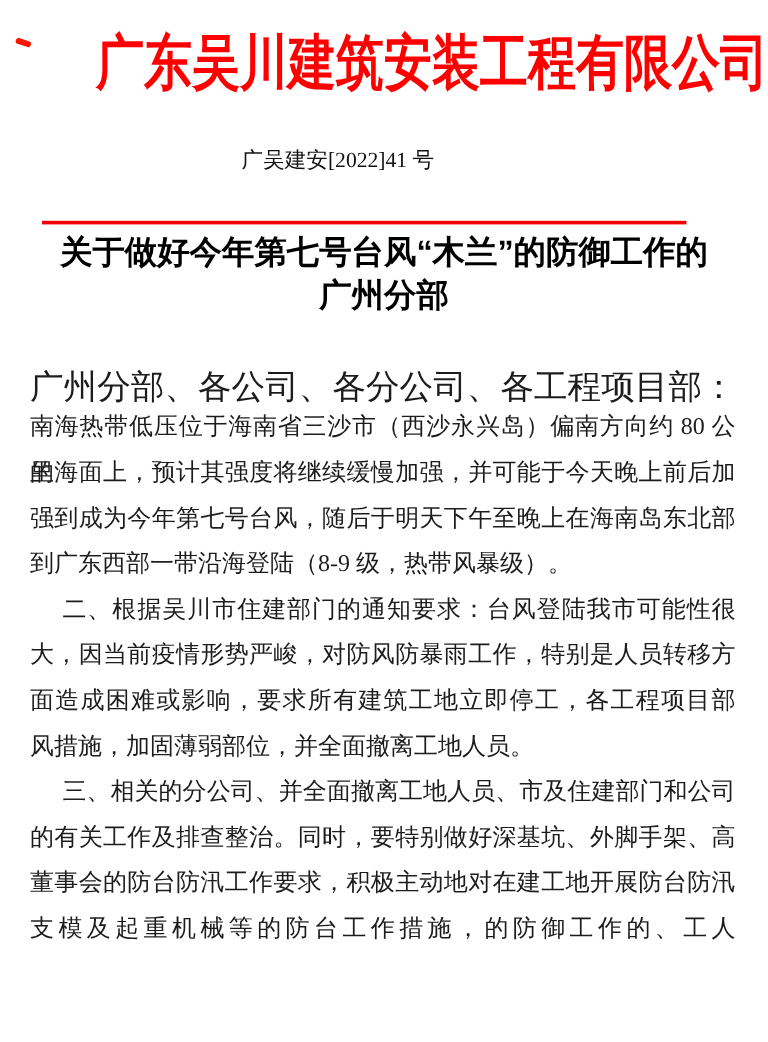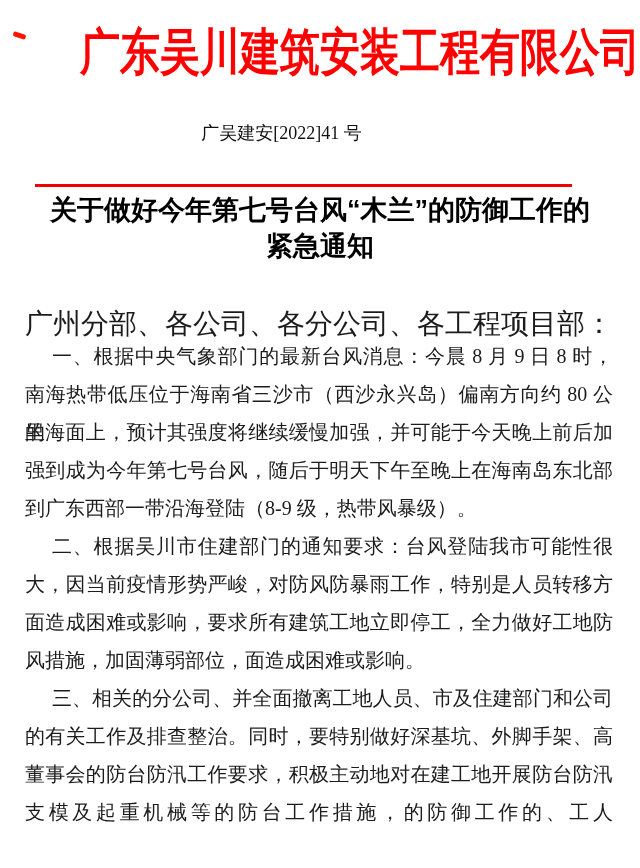--- a/index.html
+++ b/index.html
@@ -106,37 +106,36 @@
   <div class="org-title">
     <span class="org-title-inner">广东吴川建筑安装工程有限公司文件</span>
   </div>
 
   <div class="doc-number">广吴建安[2022]41 号</div>
 
   <div class="red-line"></div>
 
   <div class="doc-title">
     <div>关于做好今年第七号台风“木兰”的防御工作的</div>
-    <div>紧急通知</div>
+    <div>广州分部</div>
   </div>
 
   <div class="salutation">广州分部、各公司、各分公司、各工程项目部：</div>
 
   <div class="body-text">
 
-    <div class="line stretch indent">一、根据中央气象部门的最新台风消息：今晨 8 月 9 日 8 时，</div>
     <div class="line stretch">南海热带低压位于海南省三沙市（西沙永兴岛）偏南方向约 80 公里</div>
     <div class="line stretch">的海面上，预计其强度将继续缓慢加强，并可能于今天晚上前后加</div>
     <div class="line stretch">强到成为今年第七号台风，随后于明天下午至晚上在海南岛东北部</div>
     <div class="line">到广东西部一带沿海登陆（8-9 级，热带风暴级）。</div>
 
     <div class="line stretch indent">二、根据吴川市住建部门的通知要求：台风登陆我市可能性很</div>
     <div class="line stretch">大，因当前疫情形势严峻，对防风防暴雨工作，特别是人员转移方</div>
-    <div class="line stretch">面造成困难或影响，要求所有建筑工地立即停工，全力做好工地防</div>
-    <div class="line">风措施，加固薄弱部位，面造成困难或影响。</div>
+    <div class="line stretch">面造成困难或影响，要求所有建筑工地立即停工，各工程项目部</div>
+    <div class="line">风措施，加固薄弱部位，并全面撤离工地人员。</div>
 
     <div class="line stretch indent">三、相关的分公司、并全面撤离工地人员、市及住建部门和公司</div>
     <div class="line stretch">的有关工作及排查整治。同时，要特别做好深基坑、外脚手架、高</div>
     <div class="line stretch">董事会的防台防汛工作要求，积极主动地对在建工地开展防台防汛</div>
     <div class="line stretch">支模及起重机械等的防台工作措施，的防御工作的、工人</div>
   </div>
 
 </div>
 
 </body></html>

